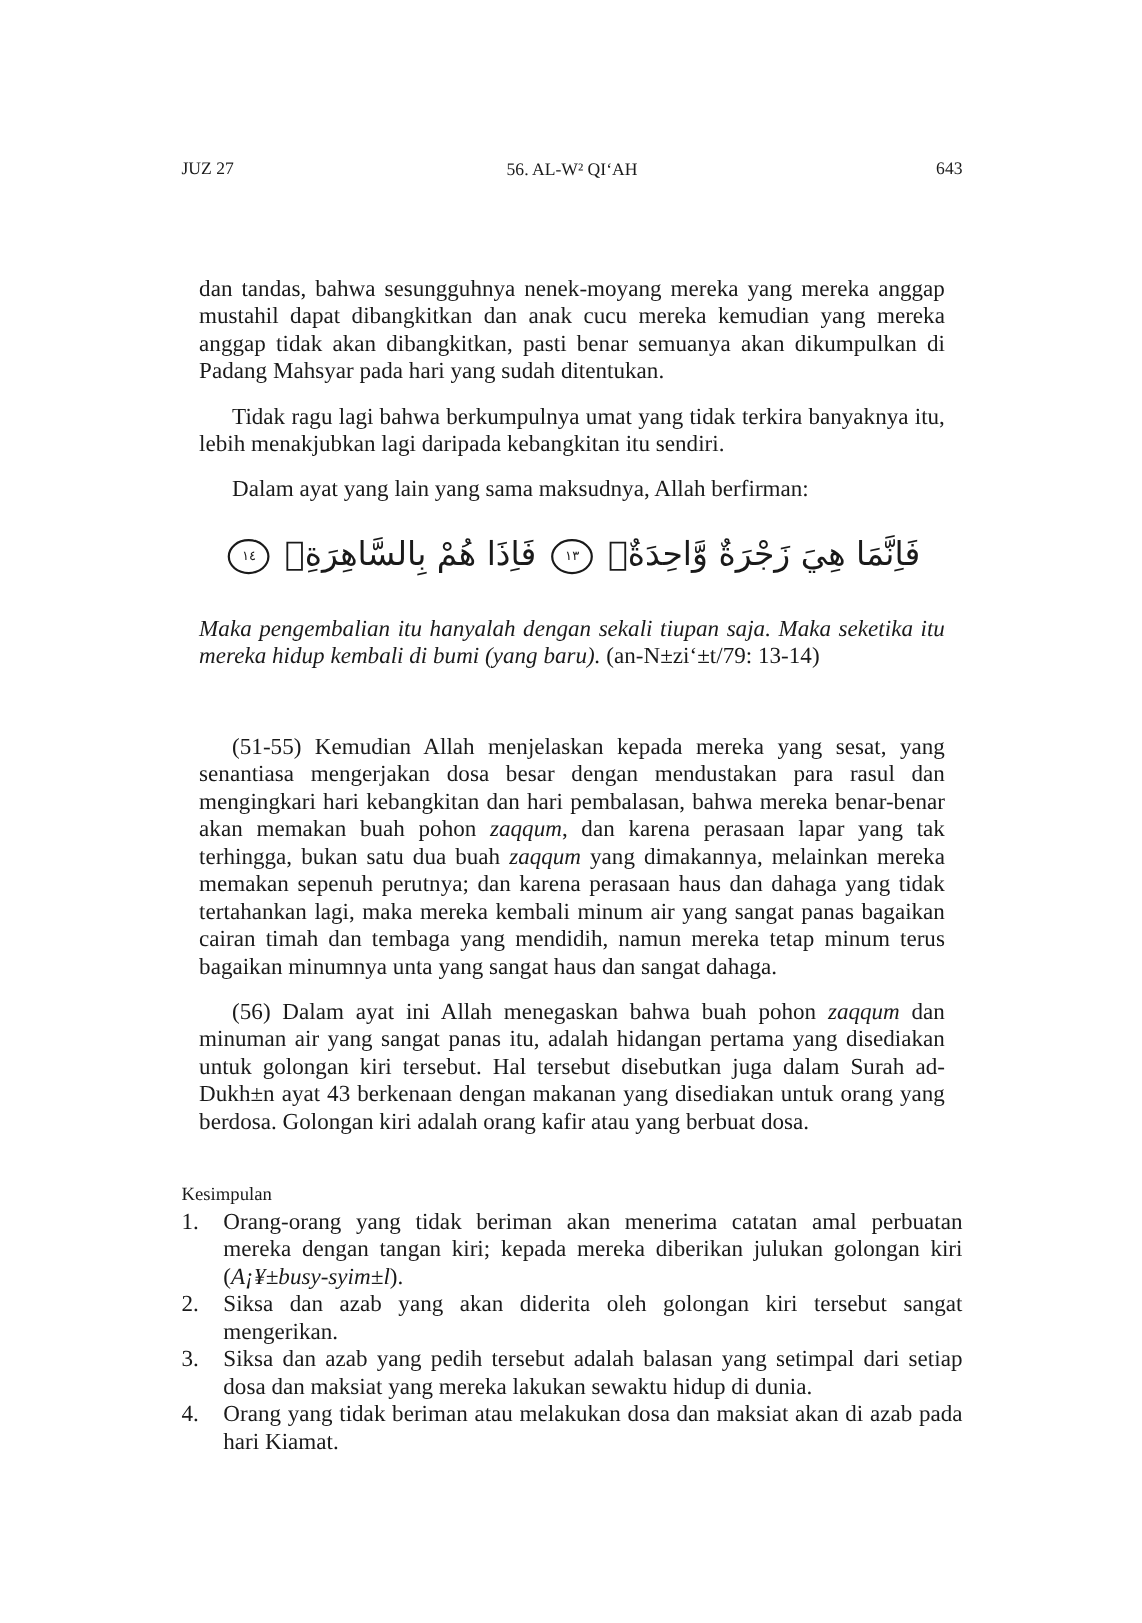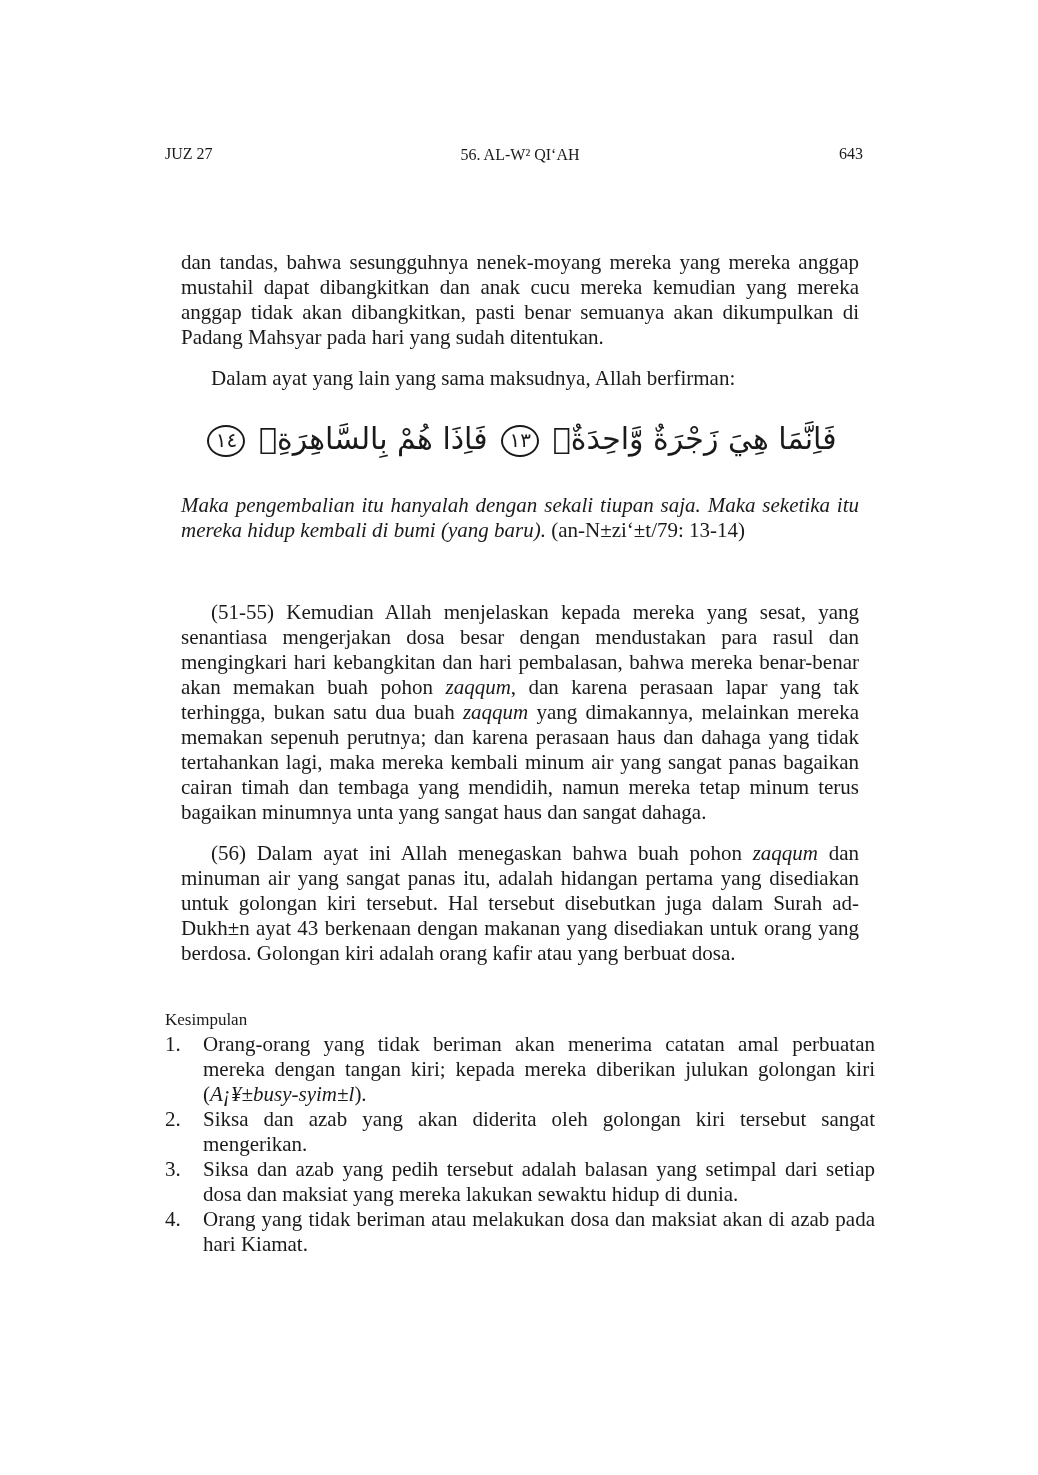--- a/index.html
+++ b/index.html
@@ -2,29 +2,29 @@
 <html><head>
 <meta charset="utf-8">
 <style>
   html, body { margin: 0; padding: 0; background: #ffffff; }
   body { width: 1038px; height: 1475px; position: relative; overflow: hidden;
          font-family: "Liberation Serif", "DejaVu Serif", serif; color: #1a1a1a; }
   .header { position: absolute; top: 145px; left: 165px; width: 710px; height: 26px;
             font-size: 16px; }
   .header .left { position: absolute; left: 0; top: 0; }
   .header .center { position: absolute; left: 0; right: 0; text-align: center; top: 1px; }
-  .header .right { position: absolute; right: 12px; top: 0; }
+  .header .right { position: absolute; right: 0; top: 0; }
   .body { position: absolute; left: 165px; top: 234px; width: 710px; font-size: 21px;
           line-height: 25px; text-align: justify; }
   p { margin: 16px; }
   p.indent { text-indent: 30px; }
   .arabic { text-align: center; font-family: "DejaVu Sans", sans-serif; font-size: 30px;
             line-height: 40px; height: 58px; padding-top: 12px; direction: rtl; }
   .arabic .ayah-num { display: inline-block; border: 2px solid #1a1a1a; border-radius: 50%;
-            font-size: 20px; line-height: 26px; width: 34px; height: 28px; text-align: center;
+            font-size: 12px; line-height: 26px; width: 34px; height: 28px; text-align: center;
             vertical-align: middle; margin: 0 4px; }
   .trans { font-style: italic; }
   .trans .ref { font-style: normal; }
   .gap { height: 25px; }
   h3 { font-size: 17px; font-weight: normal; margin: 0; line-height: 25px; }
   ol { margin: 0; padding: 0; list-style: none; }
   ol li { position: relative; padding-left: 38px; }
   ol li .num { position: absolute; left: 0; top: 0; }
   em { font-style: italic; }
 </style>
@@ -32,20 +32,21 @@
 <body>
 
 <div class="header">
   <span class="left">JUZ 27</span>
   <span class="center">56. AL-W² QI‘AH</span>
   <span class="right">643</span>
 </div>
 
 <div class="body">
   <p>dan tandas, bahwa sesungguhnya nenek-moyang mereka yang mereka anggap mustahil dapat dibangkitkan dan anak cucu mereka kemudian yang mereka anggap tidak akan dibangkitkan, pasti benar semuanya akan dikumpulkan di Padang Mahsyar pada hari yang sudah ditentukan.</p>
+  <p class="indent">Tidak ragu lagi bahwa berkumpulnya umat yang tidak terkira banyaknya itu, lebih menakjubkan lagi daripada kebangkitan itu sendiri.</p>
   <p class="indent">Dalam ayat yang lain yang sama maksudnya, Allah berfirman:</p>
 
   <div class="arabic">
     <span>فَاِنَّمَا هِيَ زَجْرَةٌ وَّاحِدَةٌۙ</span>
     <span class="ayah-num">١٣</span>
     <span>فَاِذَا هُمْ بِالسَّاهِرَةِۗ</span>
     <span class="ayah-num">١٤</span>
   </div>
 
   <p class="trans"><span>Maka pengembalian itu hanyalah dengan sekali tiupan saja. Maka seketika itu mereka hidup kembali di bumi (yang baru).</span><span class="ref"> (an-N±zi‘±t/79: 13-14)</span></p>

